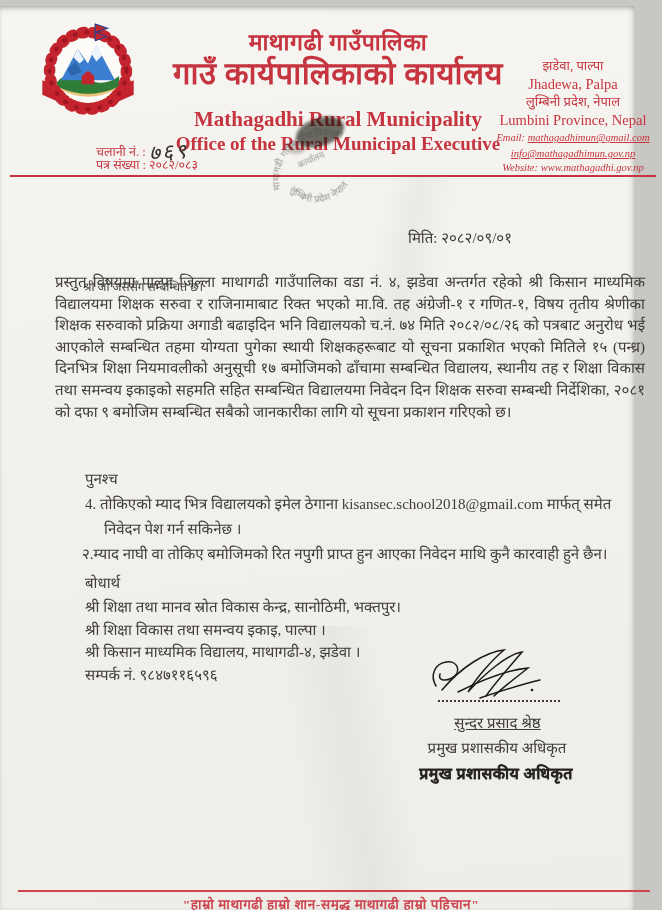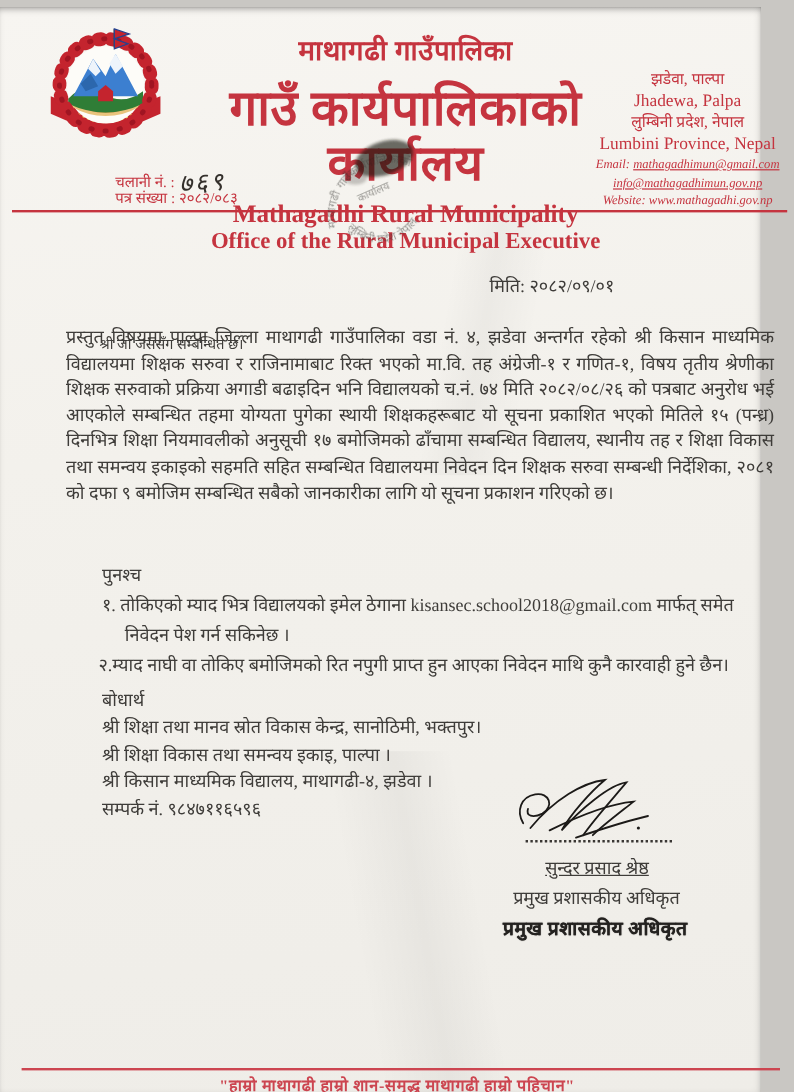--- a/index.html
+++ b/index.html
@@ -21,22 +21,22 @@
     background:linear-gradient(260deg,rgba(0,0,0,0) 40%,rgba(0,0,0,.04) 47%,rgba(0,0,0,0) 55%);}
 
   .abs{position:absolute;}
   .red{color:#c5343f;}
   .ink{color:#3e3c39;}
 
   
   .logo{left:36px;top:16px;width:104px;height:108px;}
   .head-center{left:166px;top:24px;width:344px;text-align:center;line-height:1.12;}
   .np-title-1{font-size:23px;font-weight:bold;letter-spacing:.5px;}
-  .np-title-2{font-size:41px;font-weight:bold;margin-top:12px;letter-spacing:.5px;}
-  .en-title-1{font-size:21px;font-weight:bold;margin-top:7px;}
+  .np-title-2{font-size:31px;font-weight:bold;margin-top:1px;letter-spacing:.5px;}
+  .en-title-1{font-size:21px;font-weight:bold;margin-top:17px;}
   .en-title-2{font-size:19px;font-weight:bold;margin-top:1px;}
   .head-right{left:488px;top:52px;width:170px;text-align:center;line-height:1.3;}
   .hr-np{font-size:13px;}
   .hr-en{font-size:14.5px;font-weight:normal;}
   .hr-email{font-size:10.5px;font-style:italic;margin-top:2px;}
   .hr-email .u{text-decoration:underline;}
   .hr-web{font-size:10.5px;font-style:italic;}
 
   .ref{left:96px;font-size:12.5px;}
   .ref-chalani{top:128px;}
@@ -165,21 +165,21 @@
     <ellipse cx="76" cy="28" rx="25" ry="14" fill="#15130f" opacity=".78" filter="url(#blur2)" transform="rotate(-18 76 28)"></ellipse>
     <ellipse cx="52" cy="44" rx="10" ry="6" fill="#2a2722" opacity=".3" filter="url(#blur2)"></ellipse>
   </svg>
 
   <div class="abs date-line ink">मिति: २०८२/०९/०१</div>
 
   <div class="abs salutation ink">श्री जो जससँग सम्बन्धित छ।</div>
   <div class="abs para ink">प्रस्तुत विषयमा पाल्पा जिल्ला माथागढी गाउँपालिका वडा नं. ४, झडेवा अन्तर्गत रहेको श्री किसान माध्यमिक विद्यालयमा शिक्षक सरुवा र राजिनामाबाट रिक्त भएको मा.वि. तह अंग्रेजी-१ र गणित-१, विषय तृतीय श्रेणीका शिक्षक सरुवाको प्रक्रिया अगाडी बढाइदिन भनि विद्यालयको च.नं. ७४ मिति २०८२/०८/२६ को पत्रबाट अनुरोध भई आएकोले सम्बन्धित तहमा योग्यता पुगेका स्थायी शिक्षकहरूबाट यो सूचना प्रकाशित भएको मितिले १५ (पन्ध्र) दिनभित्र शिक्षा नियमावलीको अनुसूची १७ बमोजिमको ढाँचामा सम्बन्धित विद्यालय, स्थानीय तह र शिक्षा विकास तथा समन्वय इकाइको सहमति सहित सम्बन्धित विद्यालयमा निवेदन दिन शिक्षक सरुवा सम्बन्धी निर्देशिका, २०८१ को दफा ९ बमोजिम सम्बन्धित सबैको जानकारीका लागि यो सूचना प्रकाशन गरिएको छ।</div>
 
   <div class="abs ps-head ink">पुनश्च</div>
-  <div class="abs ps-1a ink">१. तोकिएको म्याद भित्र विद्यालयको इमेल ठेगाना kisansec.school2018@gmail.com मार्फत् समेत</div>
+  <div class="abs ps-1a ink">4. तोकिएको म्याद भित्र विद्यालयको इमेल ठेगाना kisansec.school2018@gmail.com मार्फत् समेत</div>
   <div class="abs ps-1b ink">निवेदन पेश गर्न सकिनेछ  ।</div>
   <div class="abs ps-2 ink">२.म्याद नाघी वा तोकिए बमोजिमको रित नपुगी प्राप्त हुन आएका निवेदन माथि कुनै कारवाही हुने छैन।</div>
 
   <div class="abs cc-head ink">बोधार्थ</div>
   <div class="abs cc-list ink">
     <div>श्री शिक्षा तथा मानव स्रोत विकास केन्द्र, सानोठिमी, भक्तपुर।</div>
     <div>श्री शिक्षा विकास तथा समन्वय इकाइ, पाल्पा  ।</div>
     <div>श्री किसान माध्यमिक विद्यालय, माथागढी-४, झडेवा  ।</div>
     <div>सम्पर्क नं. ९८४७११६५९६</div>
   </div>

